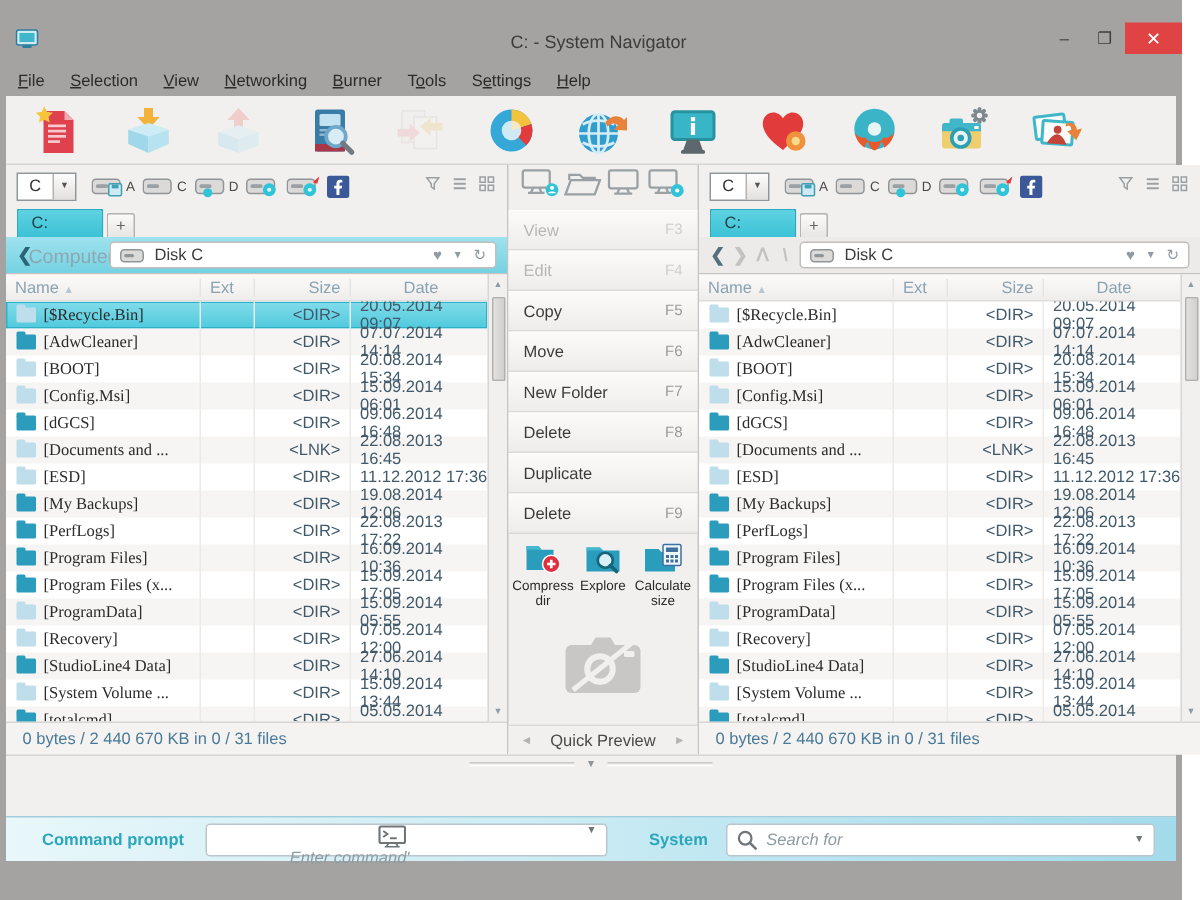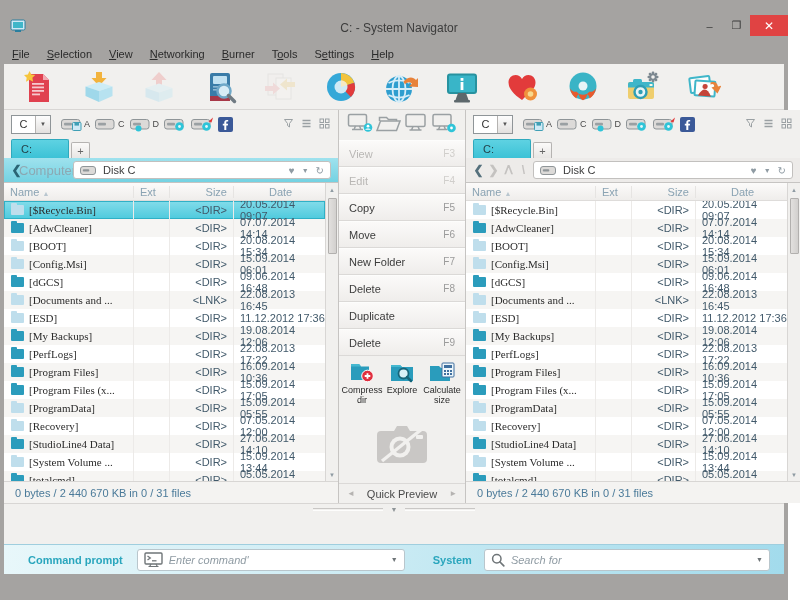--- a/index.html
+++ b/index.html
@@ -87,21 +87,21 @@
   .mfooter{height:20px;display:flex;align-items:center;justify-content:center;gap:12px;font-size:11px;color:#4a4a4a;border-top:1px solid #dbd9d7;background:#f1f0ee;}
   .mfooter .arr{color:#b5b3b1;font-size:8px;}
   
   .splitrow{height:12px;background:#f1f0ee;border-top:1px solid #d8d6d4;display:flex;align-items:center;justify-content:center;gap:8px;color:#8f9598;font-size:7px;}
   .sline{width:70px;height:3px;border-top:1px solid #c9c7c5;border-bottom:1px solid #fdfdfc;}
   .bottombar{height:30px;background:linear-gradient(100deg,#e8f7fa 0%,#cdecf4 45%,#a2dbec 100%);border-top:1px solid #9fcede;display:flex;align-items:center;padding:0 14px 0 24px;margin-top:29px;}
   .blabel{font-size:11px;font-weight:bold;color:#2aa6bd;white-space:nowrap;}
   .inputwrap{position:relative;height:22px;background:#fff;border:1px solid #b9c6cc;border-radius:3px;display:flex;align-items:center;padding:0 18px 0 6px;}
   .inputwrap input{border:none;outline:none;flex:1;font-size:11px;font-style:italic;color:#444;background:transparent;min-width:0;font-family:"Liberation Sans",sans-serif;}
   .inputwrap input::placeholder{color:#8f9ba3;font-style:italic;}
-  .inputwrap.cmd{width:268px;margin:0 28px 0 14px;}
+  .inputwrap.cmd{width:268px;margin:0 28px 0 14px;flex-direction:column;}
   .inputwrap.srch{flex:1;margin-left:12px;}
   .ddicon{position:absolute;right:6px;font-size:7px;color:#6f7578;}
   .inicon{margin-right:6px;display:flex;align-items:center;}
 </style>
 </head>
 <body>
 
 <div class="window">
   <div class="titlebar">
     <span class="appicon" id="app-icon"><svg width="16" height="14" viewBox="0 0 16 14">

